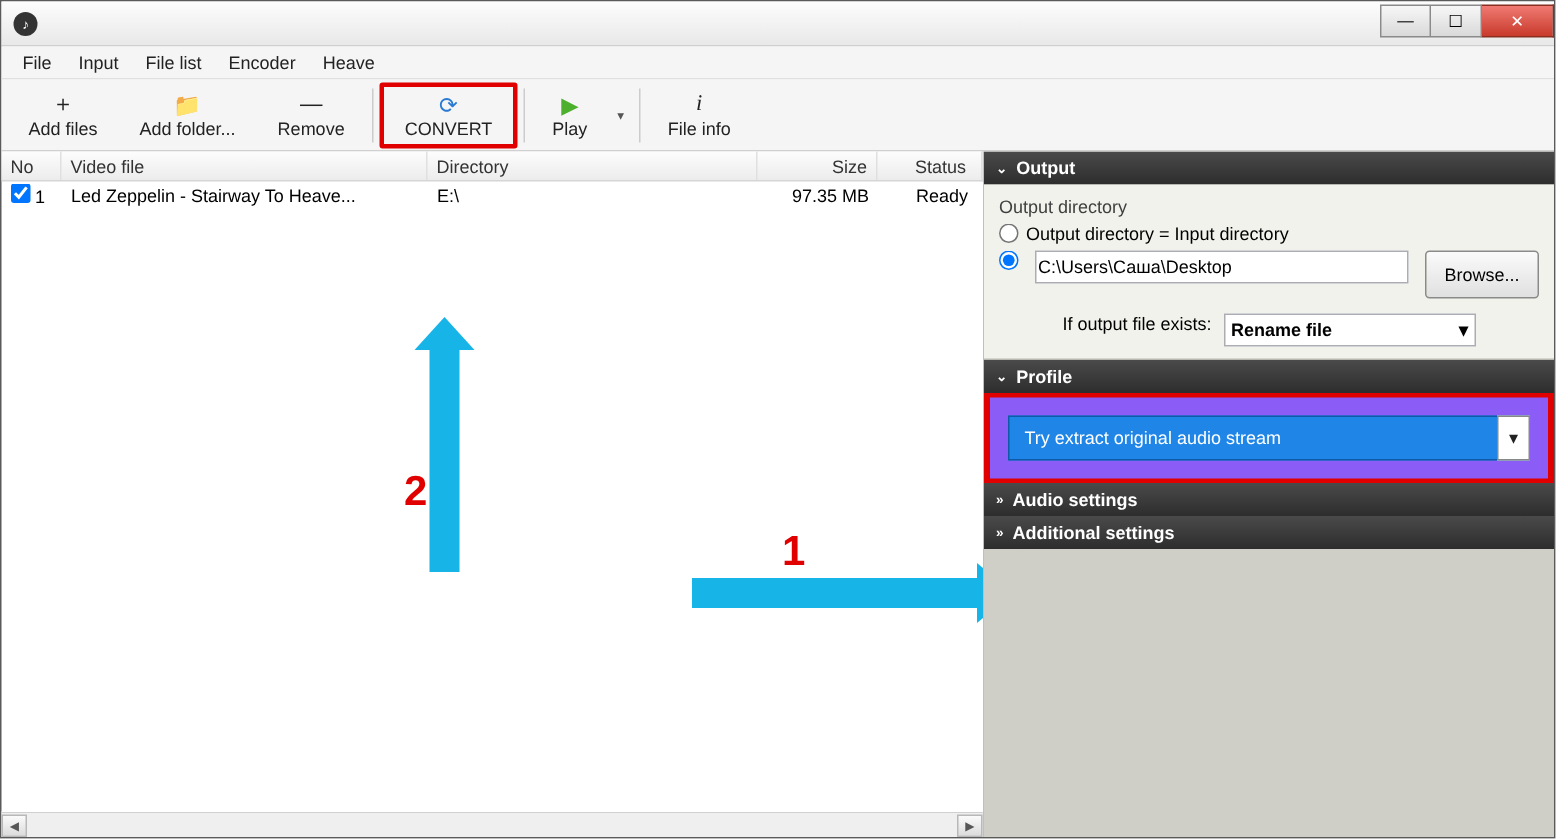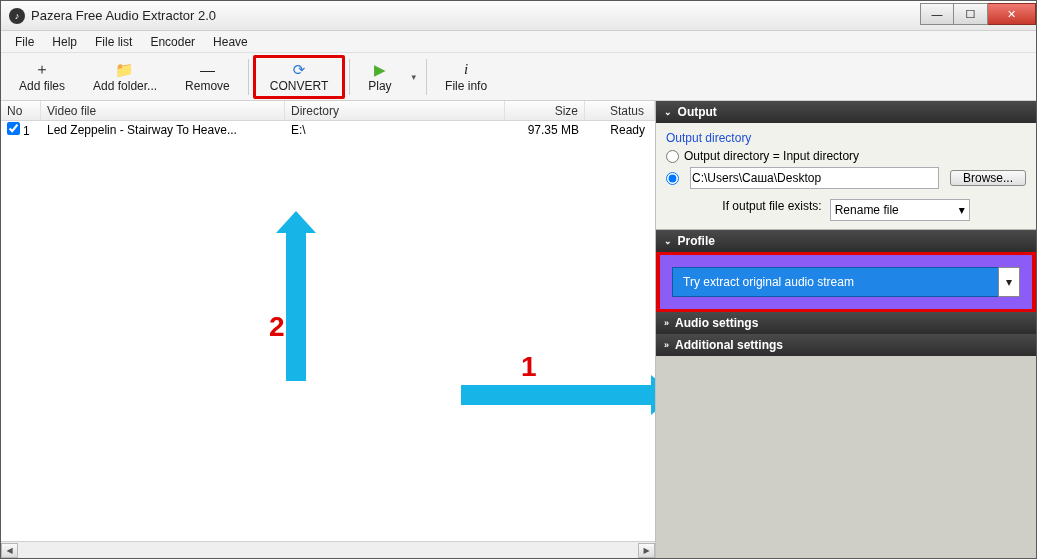--- a/index.html
+++ b/index.html
@@ -34,26 +34,26 @@
 .list-row .col { padding: 0 6px; }
 .list-row .col input[type=checkbox] { margin-right: 3px; }
 .list-row .col-file { font-weight: normal; overflow: hidden; text-overflow: ellipsis; white-space: nowrap; }
 .scroll-h { height: 17px; background: #efefef; border-top: 1px solid #d0d0d0; display: flex; align-items: center; }
 .scroll-h .arrow { width: 17px; height: 15px; background: linear-gradient(to bottom,#fafafa,#dcdcdc); border: 1px solid #b8b8b8; display: flex; align-items:center; justify-content:center; font-size:8px; color:#555; }
 .scroll-h .track { flex:1; }
 .right-pane { width: 380px; background: #cfcfc7; display: flex; flex-direction: column; overflow: hidden; }
 .panel-header { height: 22px; background: linear-gradient(to bottom,#4a4a4a,#2d2d2d); color: #fff; display: flex; align-items: center; padding: 0 8px; font-size: 12px; font-weight: bold; }
 .panel-header .chev { margin-right: 6px; font-size: 9px; }
 .panel-body { background: #f2f2ec; padding: 8px 10px; border-bottom: 1px solid #b8b8b0; }
-.field-label { font-size: 12px; color: #1d4ed8; margin-bottom: 4px; }
-.radio-row { display: flex; align-items: center; font-size: 12px; margin-bottom: 4px; }
+.field-label { font-size: 12px; color: #404040; margin-bottom: 4px; }
+.radio-row { display: flex; align-items: flex-start; font-size: 12px; margin-bottom: 4px; }
 .radio-row input { margin-right: 5px; }
 .path-row { display: flex; gap: 6px; margin-bottom: 10px; }
 .path-input { flex: 1; height: 22px; border: 1px solid #abadb3; padding: 0 1px; font-size: 12px; background: #fff; }
-.btn { height: 16px; padding: 0 12px; border: 1px solid #8a8a8a; background: linear-gradient(to bottom,#fafafa,#e0e0e0); font-size: 12px; border-radius: 3px; }
+.btn { height: 32px; padding: 0 12px; border: 1px solid #8a8a8a; background: linear-gradient(to bottom,#fafafa,#e0e0e0); font-size: 12px; border-radius: 3px; }
 .exists-row { display: flex; align-items: flex-start; gap: 8px; justify-content: center; }
 .select-like { height: 22px; border: 1px solid #abadb3; background: #fff; font-size: 12px; padding: 0 4px; display: flex; align-items: center; justify-content: space-between; }
 .profile-body { padding: 12px; background: #8b5cf6; border: 3px solid #e00000; border-left: 4px solid #e00000; border-right: 4px solid #e00000; }
 .profile-select { height: 30px; background: #1f86e8; color: #fff; display: flex; align-items: center; padding: 0 10px; font-size: 12px; border: 1px solid #0e5aa8; position: relative; }
 .profile-select .caret-box { position: absolute; right: -1px; top: -1px; bottom: -1px; width: 22px; background: #fff; border: 1px solid #888; display: flex; align-items: center; justify-content: center; color: #222; }
 .filler { flex: 1; background: #cfcfc7; }
 .annot { position: absolute; pointer-events: none; }
 .arrow1 { left: 460px; top: 264px; width: 190px; height: 20px; background: #17b4e8; }
 .arrow1::after { content:""; position:absolute; right:-24px; top:-10px; border-left: 24px solid #17b4e8; border-top: 20px solid transparent; border-bottom: 20px solid transparent; }
 .label1 { left: 520px; top: 230px; color: #e00000; font-size: 28px; font-weight: bold; }
@@ -61,31 +61,30 @@
 .arrow2::before { content:""; position:absolute; top:-22px; left:-10px; border-bottom: 22px solid #17b4e8; border-left: 20px solid transparent; border-right: 20px solid transparent; }
 .label2 { left: 268px; top: 190px; color: #e00000; font-size: 28px; font-weight: bold; }
 </style>
 </head>
 <body>
 
 <div class="window">
 
   <div class="titlebar">
     <div class="app-icon">♪</div>
-    <div class="title-text">Pazera Free Audio Extractor 2.0</div>
     <div class="window-buttons">
       <div class="win-btn">—</div>
       <div class="win-btn">☐</div>
       <div class="win-btn close">✕</div>
     </div>
   </div>
 
   <div class="menubar">
     <div class="menu-item">File</div>
-    <div class="menu-item">Help</div>
+    <div class="menu-item">Input</div>
     <div class="menu-item">File list</div>
     <div class="menu-item">Encoder</div>
     <div class="menu-item">Heave</div>
   </div>
 
   <div class="toolbar">
     <div class="tool-btn">
       <div class="ico">＋</div>
       <span>Add files</span>
     </div>
@@ -160,21 +159,21 @@
           <input type="radio" name="outdir" style="">
           <span>Output directory = Input directory</span>
         </div>
         <div class="radio-row path-row">
           <input type="radio" name="outdir" checked="" style="">
           <input class="path-input" value="C:\Users\Саша\Desktop" style="">
           <button class="btn">Browse...</button>
         </div>
         <div class="exists-row">
           <span>If output file exists:</span>
-          <div class="select-like" style="width:140px;">
+          <div class="select-like" style="width:168px;font-weight:bold;">
             <span>Rename file</span>
             <span>▾</span>
           </div>
         </div>
       </div>
 
       <div class="panel-header">
         <span class="chev">⌄</span>
         <span>Profile</span>
       </div>

